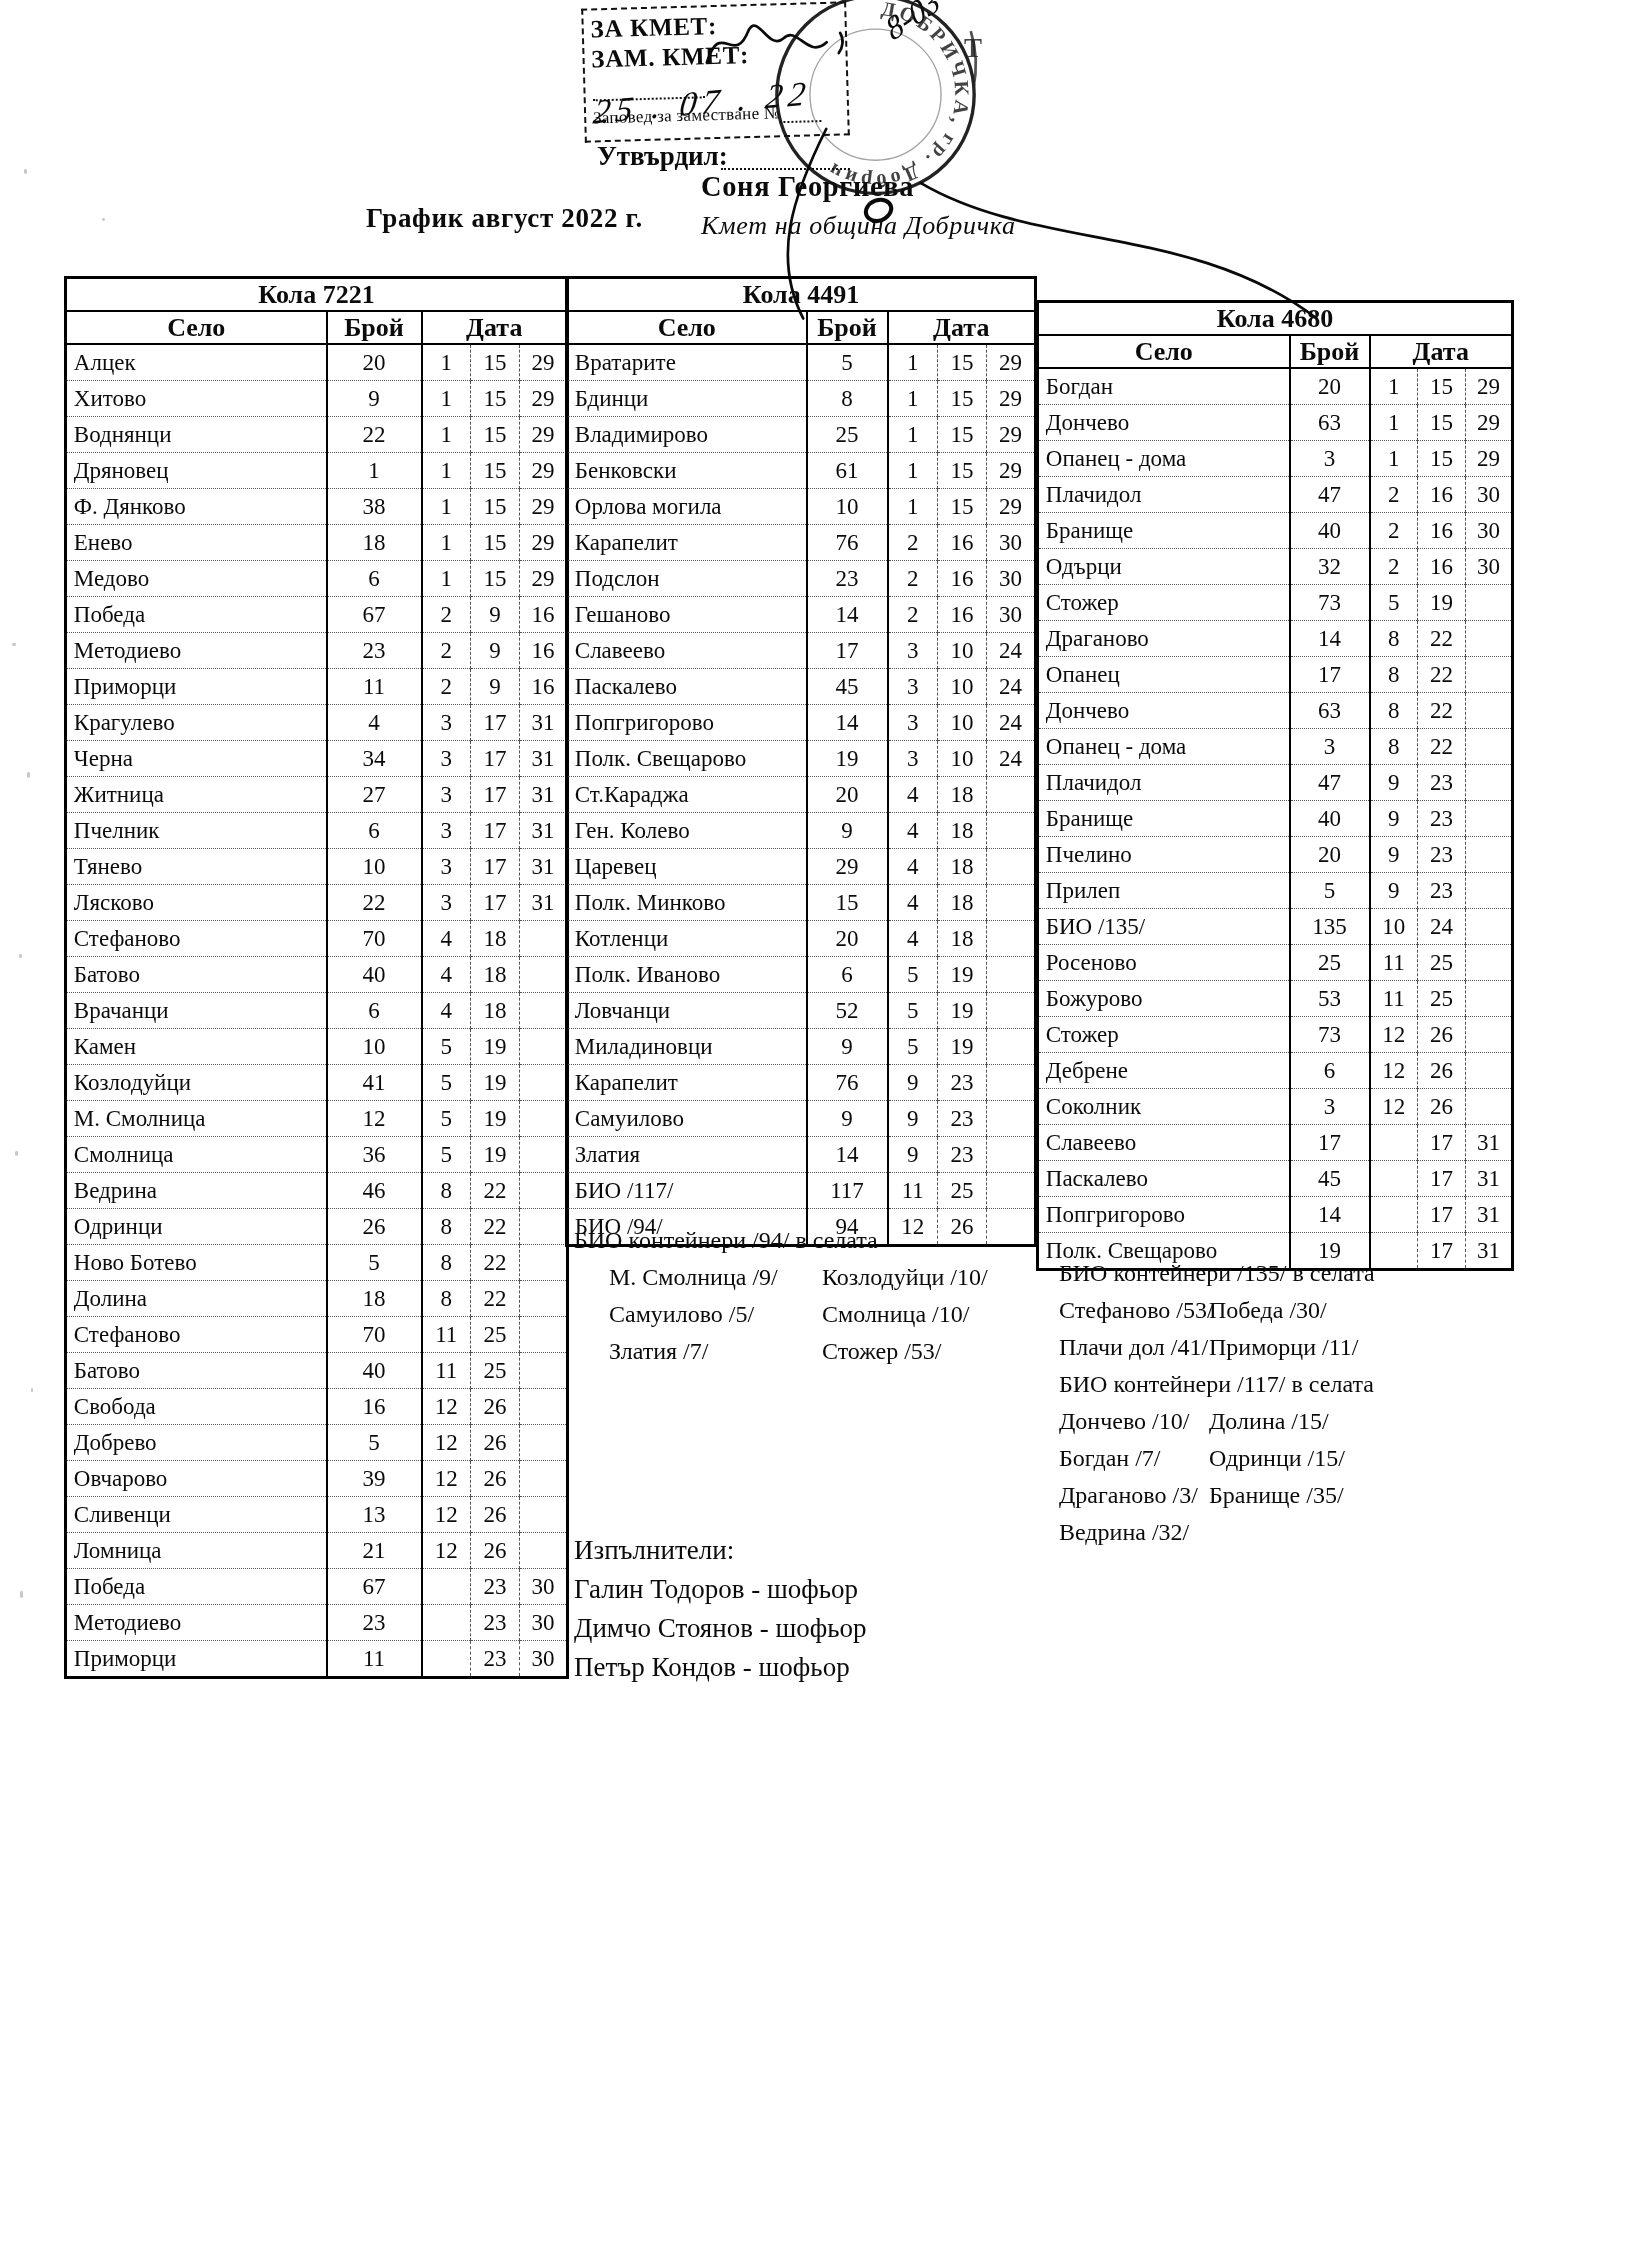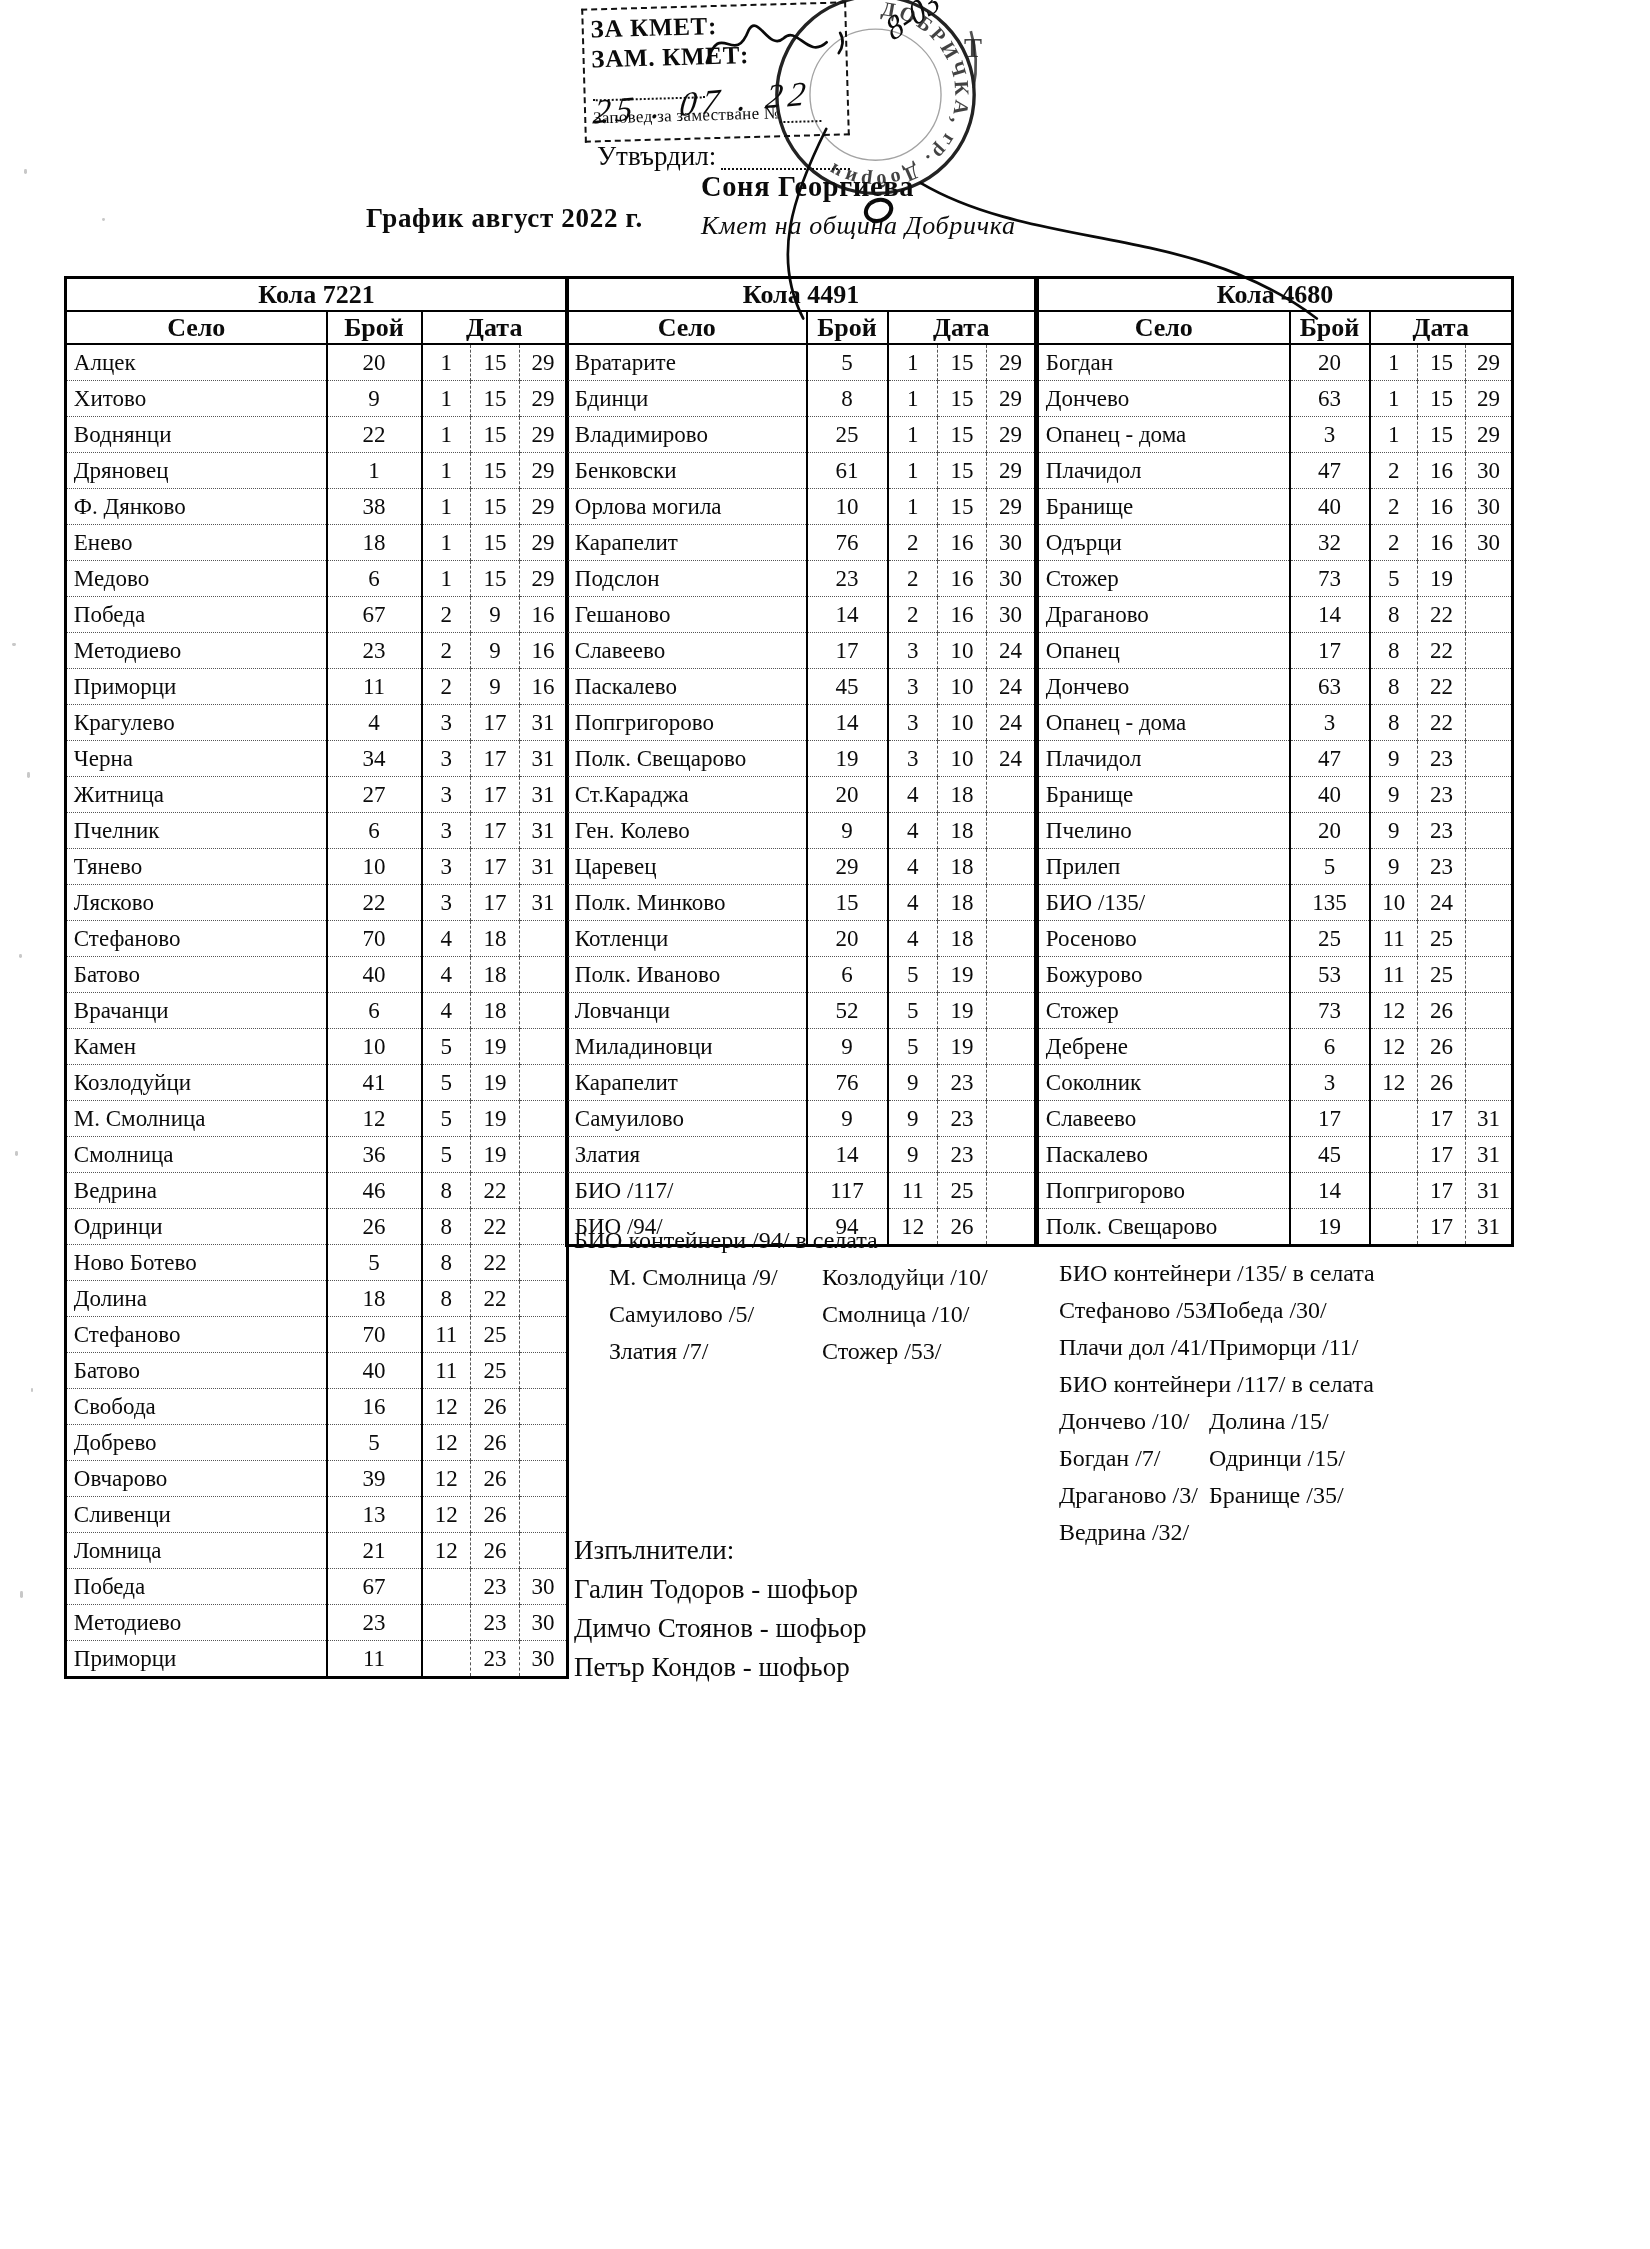--- a/index.html
+++ b/index.html
@@ -19,29 +19,29 @@
   .stamp-line1{font-weight:bold;font-size:25px;letter-spacing:0.7px;}
   .stamp-line2{font-weight:bold;font-size:25px;letter-spacing:0.7px;margin-top:1.4px;}
   .dotted-trail{display:inline-block;border-bottom:2px dotted #111;height:20.3px;vertical-align:bottom;}
   .stamp-line3{font-size:17px;margin-top:6.8px;letter-spacing:0.3px;}
   .hand{
     font-style:italic;color:#0a0a0a;
     transform-origin:left top;
   }
   .hand-number{left:880px;top:15px;font-size:32.5px;transform:rotate(-34deg) skewX(-8deg);}
   .hand-date{left:596px;top:93px;font-size:34px;letter-spacing:5.4px;transform:rotate(-5deg) skewX(-12deg);}
-  .approve-label{left:597px;top:141px;font-size:27px;font-weight:normal;text-align:center;}
+  .approve-label{left:597px;top:141px;font-size:27px;font-weight:bold;text-align:center;}
   .approve-dots{left:721px;top:145px;width:129px;border-bottom:2px dotted #111;height:23px;}
   .approver-name{left:701px;top:171px;font-size:28.4px;font-weight:bold;letter-spacing:0.7px;}
   .approver-title{left:701px;top:211px;font-size:26px;font-style:italic;letter-spacing:0.7px;}
   .doc-title{left:366px;top:203px;font-size:27px;font-weight:bold;letter-spacing:0.7px;}
 
   
   .car-table-wrap{top:276px;border-radius:14px;}
-  #g0{left:64px;} #g1{left:565px;} #g2{left:1036px;}
+  #g0{left:64px;} #g1{left:565px;} #g2{left:1036px;margin-top:24px;}
   table.grid{border-collapse:collapse;table-layout:fixed;background:transparent;border:3.4px solid #000;}
   table.grid td{padding:0;overflow:hidden;white-space:nowrap;font-size:23px;line-height:1;}
   tr.title-row td{height:31px;font-size:26px;font-weight:bold;text-align:center;border-bottom:2.7px solid #000;}
   tr.head-row td{height:31px;font-size:26px;font-weight:bold;text-align:center;border-bottom:2.7px solid #000;}
   tr.head-row td.c{border-left:2.7px solid #000;border-right:2.7px solid #000;}
   tr.data-row td{height:35px;}
   tr.data-row td.v{text-align:left;padding-left:6.8px;border-right:2.7px solid #000;}
   tr.data-row td.c{text-align:center;border-right:2.7px solid #000;}
   tr.data-row td.d{text-align:center;}
   tr.data-row td.d2{border-left:1.4px dashed #555;}

